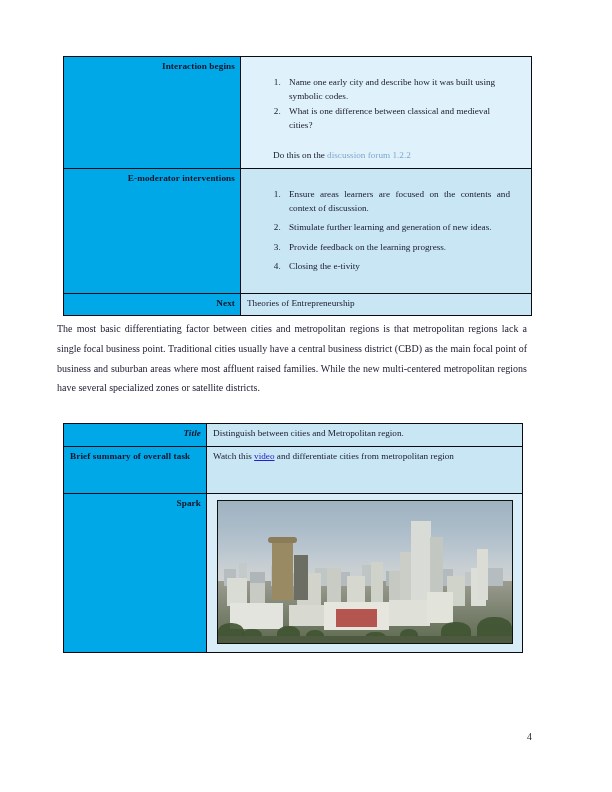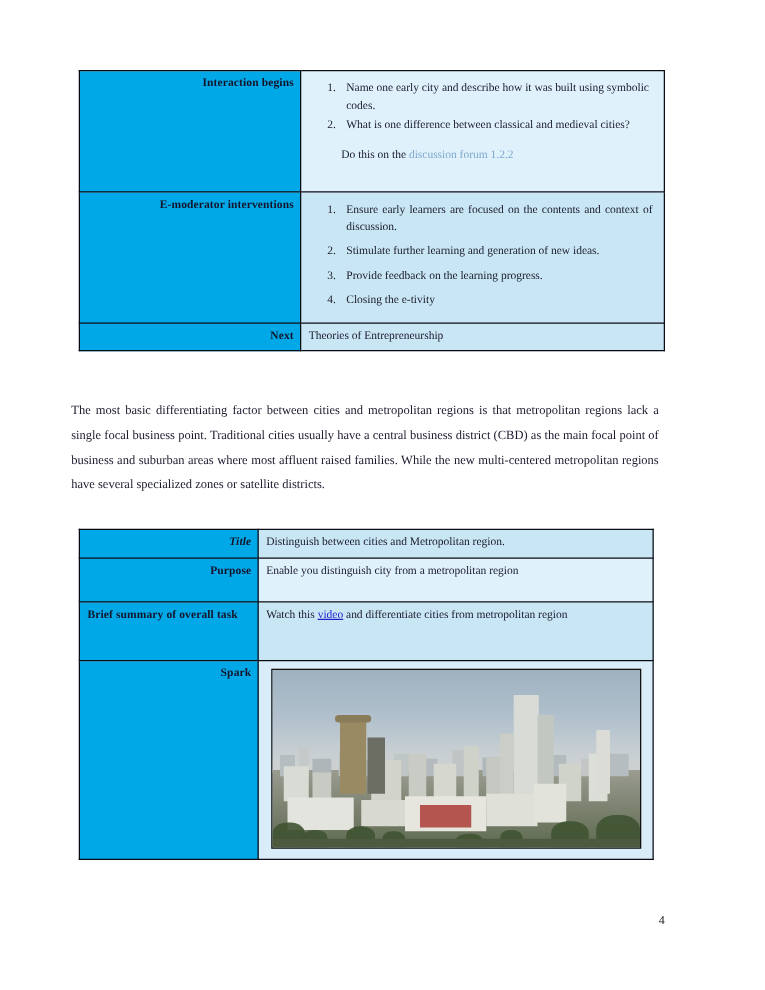--- a/index.html
+++ b/index.html
@@ -62,21 +62,21 @@
   #table-interaction {
     position: absolute;
     left: 63px;
     top: 56px;
     width: 468px;
   }
   #table-interaction col.c1 { width: 177px; }
   #table-interaction col.c2 { width: 291px; }
 
   ol.numlist {
-    margin: 4px;
+    margin: 16px;
     padding: 0 0 0 20px;
     list-style-type: decimal;
   }
   ol.numlist > li {
     padding-left: 6px;
     margin-bottom: 1px;
   }
   ol.numlist.spaced > li {
     margin-bottom: 5.5px;
   }
@@ -205,21 +205,21 @@
             <li>Name one early city and describe how it was built using symbolic codes.</li>
             <li>What is one difference between classical and medieval cities?</li>
           </ol>
           <p class="follow"><span>Do this on the </span><span class="link-soft">discussion forum 1.2.2</span></p>
         </td>
       </tr>
       <tr>
         <td class="labelcell" style="height:98px;">E-moderator interventions</td>
         <td class="bodycell alt">
           <ol class="numlist spaced justify">
-            <li>Ensure early learners are focused on the contents and context of discussion.</li>
+            <li>Ensure areas learners are focused on the contents and context of discussion.</li>
             <li>Stimulate further learning and generation of new ideas.</li>
             <li>Provide feedback on the learning progress.</li>
             <li>Closing the e-tivity</li>
           </ol>
         </td>
       </tr>
       <tr>
         <td class="labelcell" style="height:15px;">Next</td>
         <td class="bodycell alt">Theories of Entrepreneurship</td>
       </tr>
@@ -232,24 +232,20 @@
 
   <table class="etivity" id="table-etivity123">
     <colgroup>
         <col class="c1">
         <col class="c2">
       </colgroup>
     <tbody>
       <tr>
         <td class="labelcell" style="height:16px;font-style:italic;">Title</td>
         <td class="bodycell alt valuecell">Distinguish between cities and Metropolitan region.</td>
-      </tr>
-      <tr>
-        <td class="labelcell" style="height:28px;">Purpose</td>
-        <td class="bodycell pale valuecell">Enable you distinguish city from a metropolitan region</td>
       </tr>
       <tr>
         <td class="labelcell justify" style="height:40px;margin-top:10px;">Brief summary of overall task</td>
         <td class="bodycell alt valuecell"><span> Watch this </span><span class="link-blue">video</span><span> and differentiate cities from metropolitan region</span></td>
       </tr>
       <tr>
         <td class="labelcell" style="height:152px;">Spark</td>
         <td class="bodycell photo-wrap">
           <div class="photo-frame">
             <div class="sky"></div>

